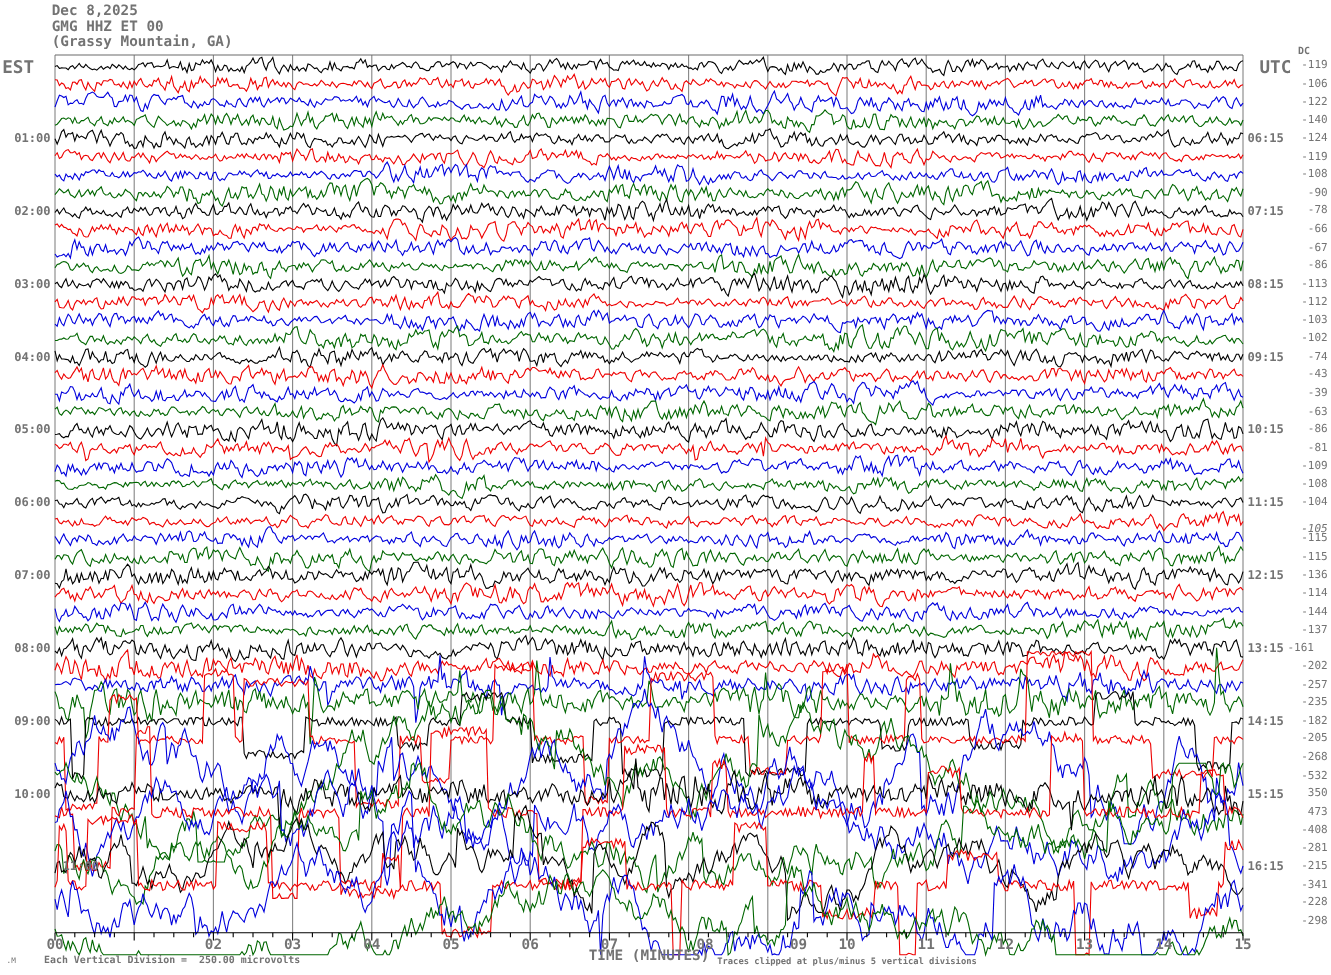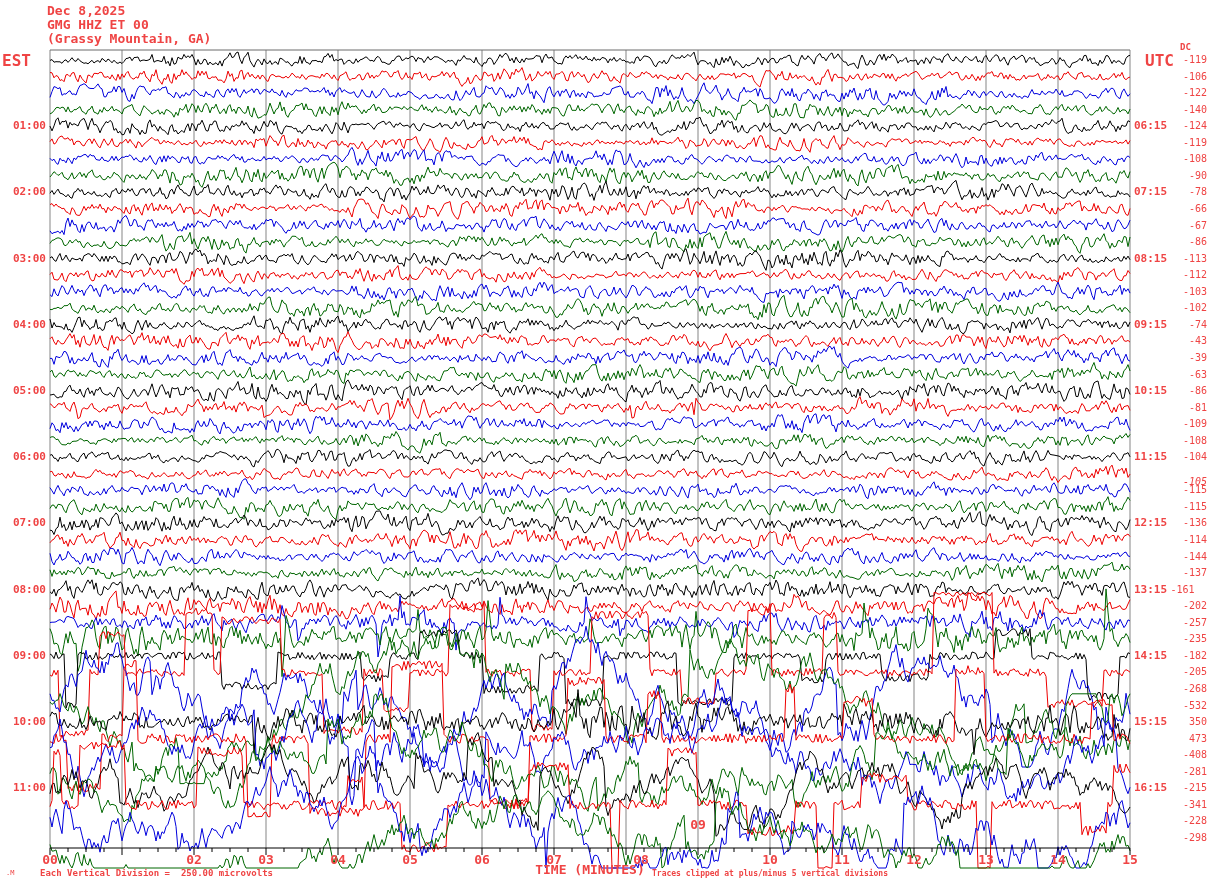--- a/index.html
+++ b/index.html
@@ -1,17 +1,17 @@
 <!DOCTYPE html>
 <html><head>
 <meta charset="utf-8">
 <style>
   html,body{margin:0;padding:0;background:#ffffff;}
   #page{position:relative;width:1210px;height:886px;background:#ffffff;overflow:hidden;
-        font-family:"DejaVu Sans Mono","Liberation Mono",monospace;color:#ef4444;}
+        font-family:"DejaVu Sans Mono","Liberation Mono",monospace;color:#737373;}
   .t-line{position:absolute;left:47px;font-size:13px;font-weight:bold;white-space:pre;}
   .hdr{position:absolute;font-size:16px;font-weight:bold;}
   .dc-hdr{position:absolute;font-size:9px;font-weight:bold;}
   .hour-l{position:absolute;left:0;width:46px;text-align:right;font-size:11px;font-weight:bold;}
   .hour-r{position:absolute;left:1134px;font-size:11px;font-weight:bold;}
   .dcv{position:absolute;left:1158px;width:49px;text-align:right;font-size:10px;}
   .xtick{position:absolute;width:30px;text-align:center;font-size:13px;font-weight:bold;}
   .xlabel{position:absolute;left:440px;width:300px;text-align:center;top:862px;font-size:13px;font-weight:bold;}
   .foot-l{position:absolute;left:40px;top:868px;font-size:9px;font-weight:bold;white-space:pre;}
   .foot-r{position:absolute;left:652px;top:869px;font-size:8px;font-weight:bold;white-space:pre;}
@@ -218,36 +218,36 @@
       <div class="dcv" style="top: 649.908px;">-182</div>
       <div class="dcv" style="top: 666.461px;">-205</div>
       <div class="dcv" style="top: 683.014px;">-268</div>
       <div class="dcv" style="top: 699.567px;">-532</div>
       <div class="hour-l" style="top: 715.12px;">10:00</div>
       <div class="hour-r" style="top: 715.12px;">15:15</div>
       <div class="dcv" style="top: 716.12px;">350</div>
       <div class="dcv" style="top: 732.673px;">473</div>
       <div class="dcv" style="top: 749.226px;">-408</div>
       <div class="dcv" style="top: 765.779px;">-281</div>
-      <div class="hour-l" style="top: 781.332px;">11:00</div>
+      <div class="hour-l" style="top: 781.332px; padding-left: 44px;">11:00</div>
       <div class="hour-r" style="top: 781.332px;">16:15</div>
       <div class="dcv" style="top: 782.332px;">-215</div>
       <div class="dcv" style="top: 798.885px;">-341</div>
       <div class="dcv" style="top: 815.438px;">-228</div>
       <div class="dcv" style="top: 831.991px;">-298</div>
       <div class="xtick" style="left: 35px; top: 852px;">00</div>
       <div class="xtick" style="left: 107px; top: 900px;">01</div>
       <div class="xtick" style="left: 179px; top: 852px;">02</div>
       <div class="xtick" style="left: 251px; top: 852px;">03</div>
       <div class="xtick" style="left: 323px; top: 852px;">04</div>
       <div class="xtick" style="left: 395px; top: 852px;">05</div>
       <div class="xtick" style="left: 467px; top: 852px;">06</div>
       <div class="xtick" style="left: 539px; top: 852px;">07</div>
       <div class="xtick" style="left: 611px; top: 852px; margin-left: 15px;">08</div>
-      <div class="xtick" style="left: 683px; top: 817px;">09</div>
+      <div class="xtick" style="left: 683px; top: 852px; padding-left: 28px;">09</div>
       <div class="xtick" style="left: 755px; top: 852px;">10</div>
       <div class="xtick" style="left: 827px; top: 852px;">11</div>
       <div class="xtick" style="left: 899px; top: 852px;">12</div>
       <div class="xtick" style="left: 971px; top: 852px;">13</div>
       <div class="xtick" style="left: 1043px; top: 852px;">14</div>
       <div class="xtick" style="left: 1115px; top: 852px;">15</div>
     </div>
 
   <div class="xlabel">TIME (MINUTES)</div>
   <div class="foot-l">Each Vertical Division =  250.00 microvolts</div>

